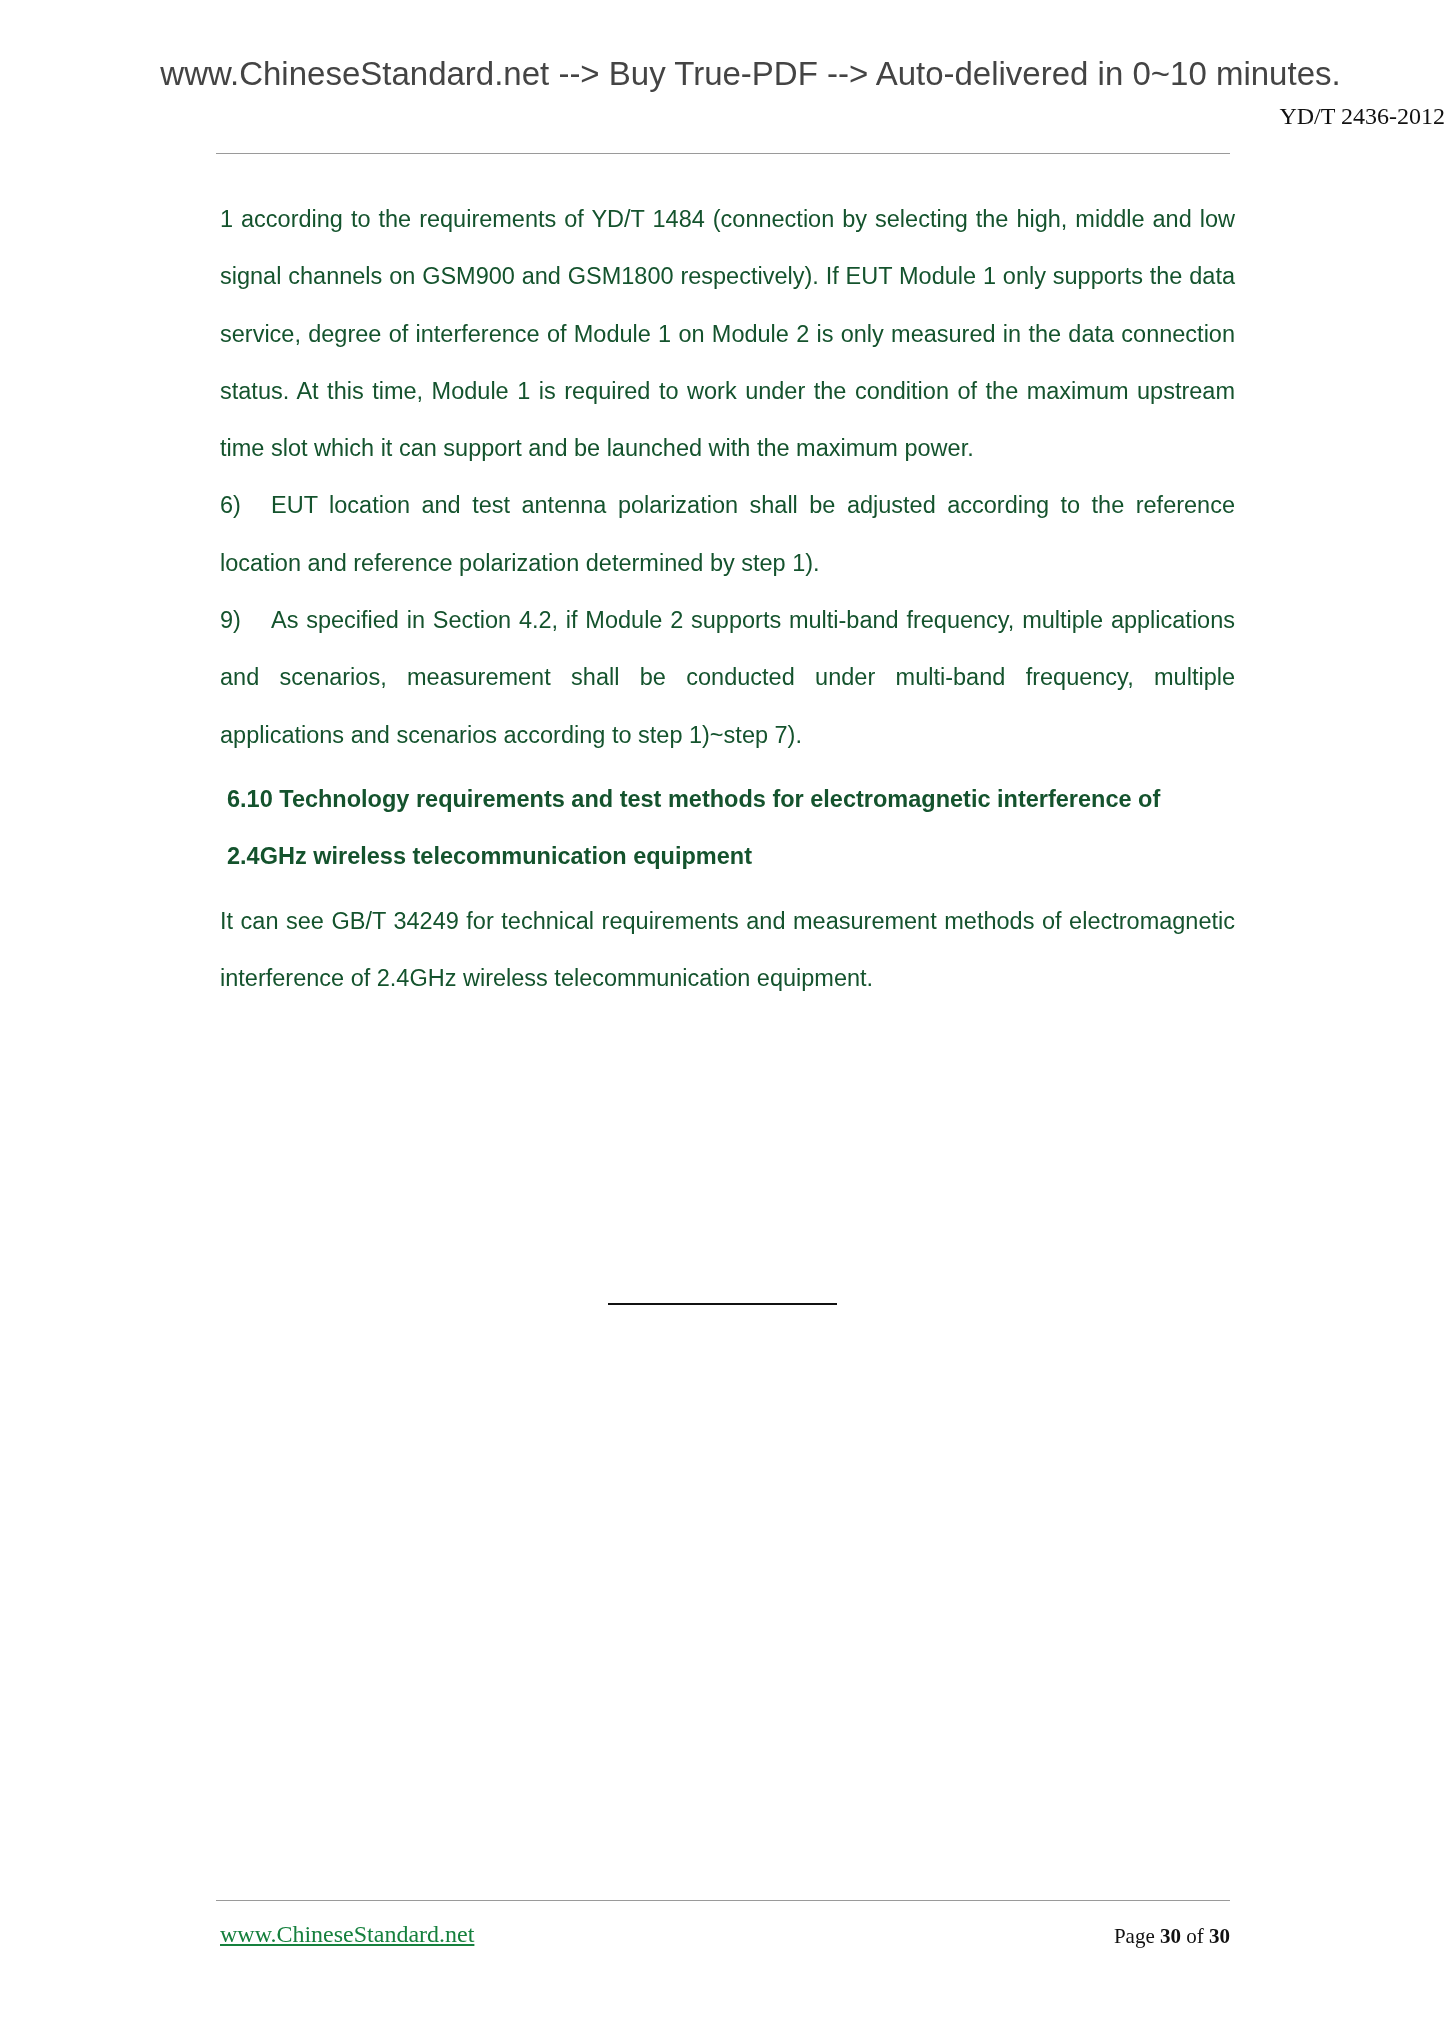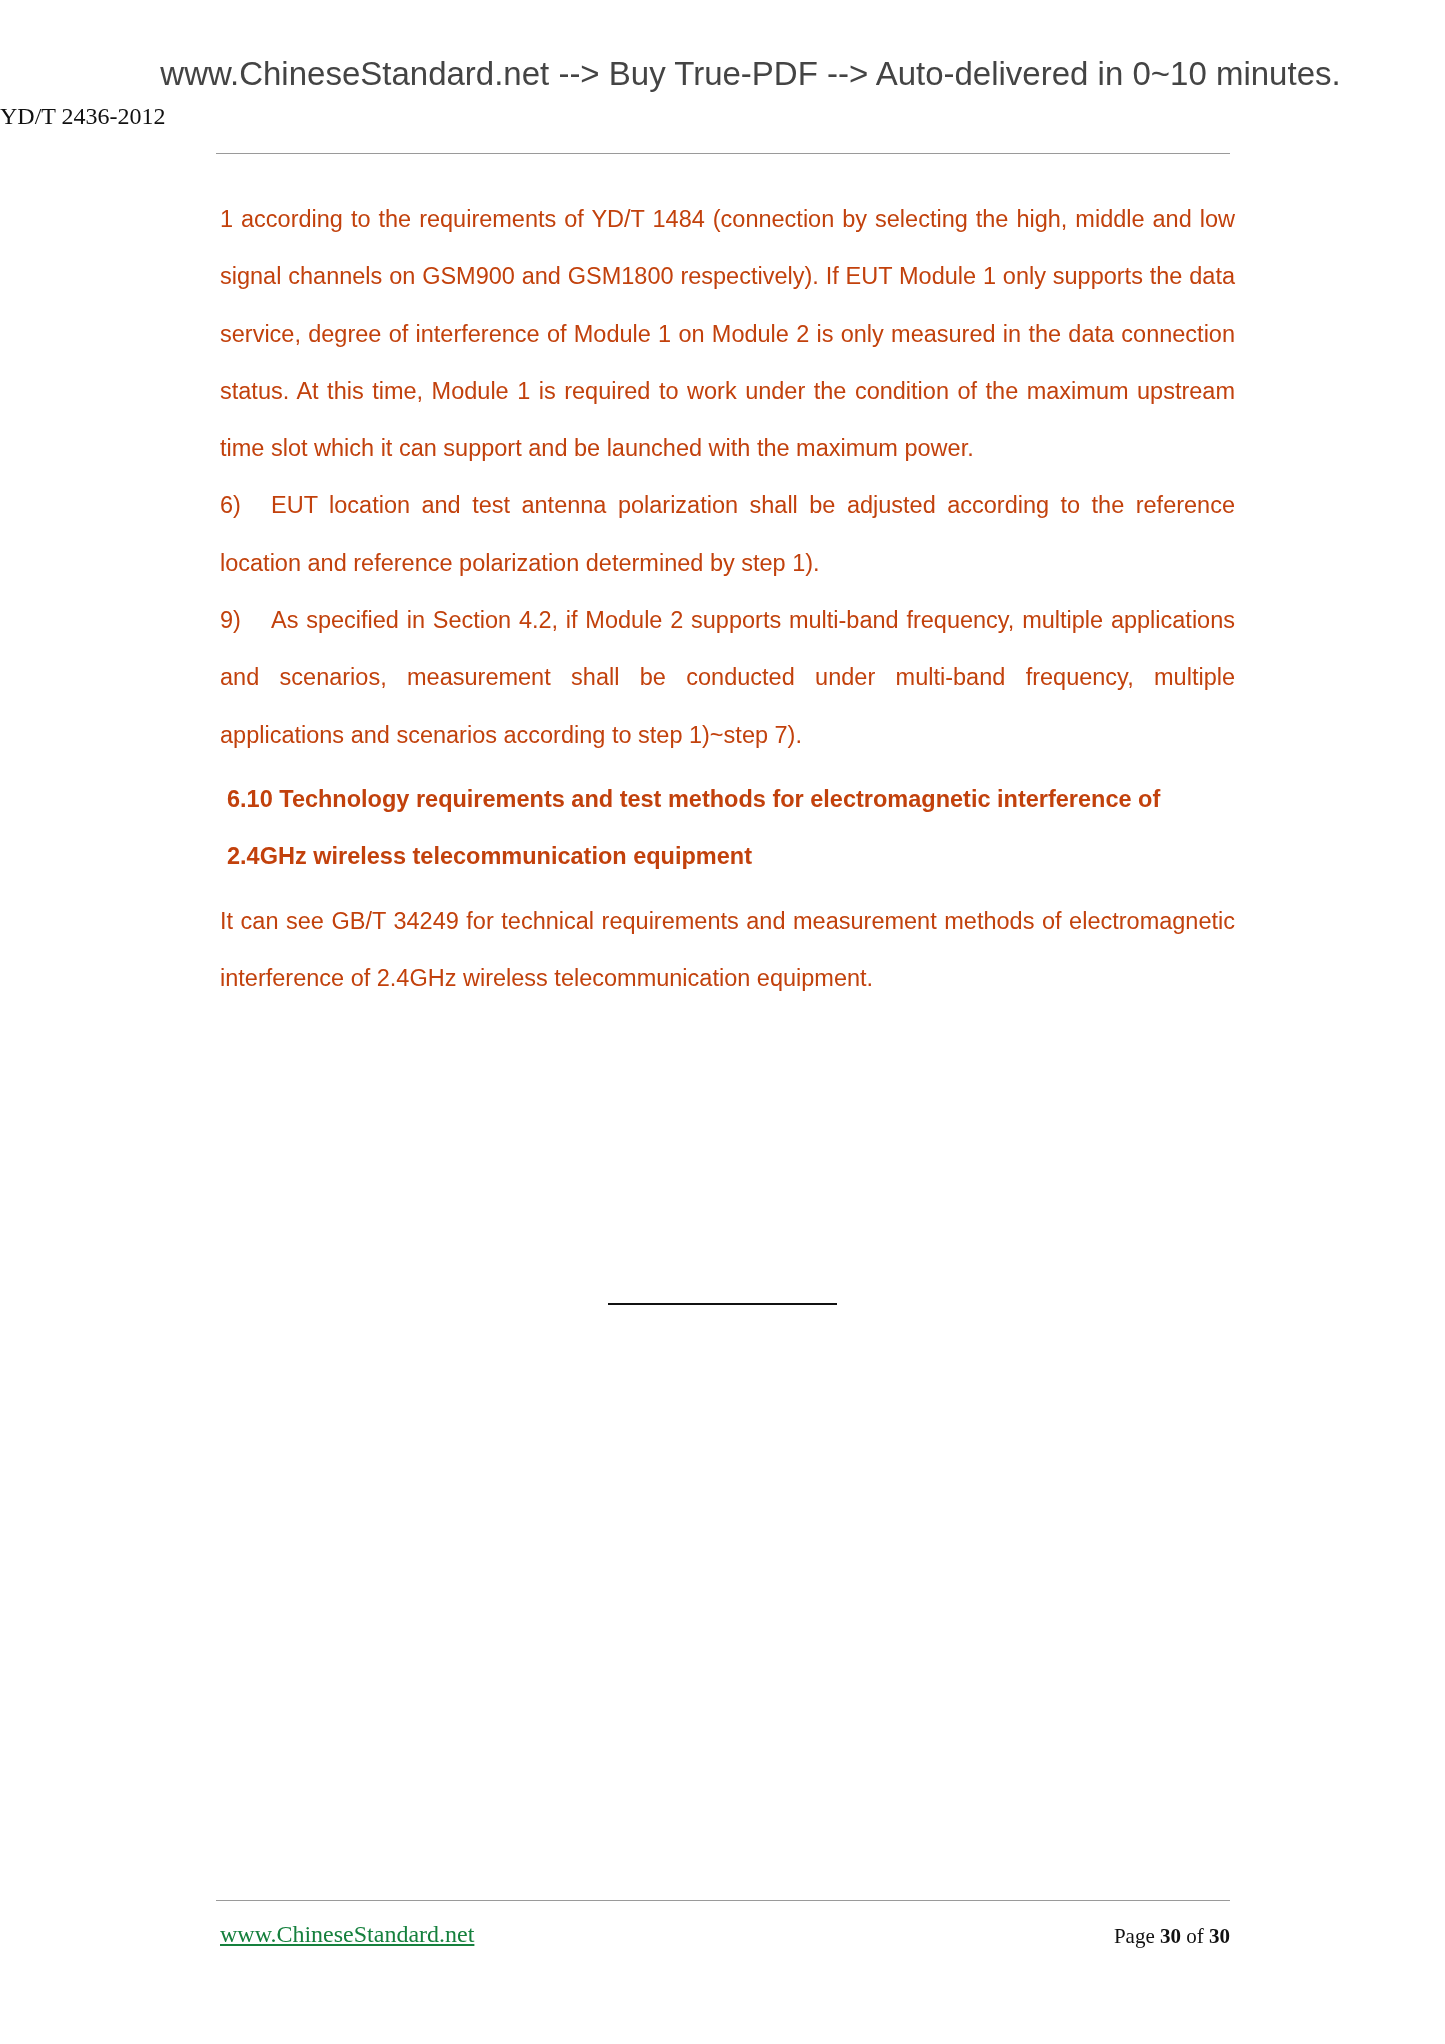--- a/index.html
+++ b/index.html
@@ -3,30 +3,30 @@
 <meta charset="utf-8">
 <style>
   html, body { margin: 0; padding: 0; background: #ffffff; }
   body { width: 1445px; height: 2044px; position: relative; overflow: hidden; }
   .banner {
     position: absolute; left: 0; top: 54px; width: 1445px; text-align: center;
     font-family: "Liberation Sans", sans-serif; font-size: 33px; color: #444444;
     line-height: 40px; white-space: nowrap; padding-left: 28px;
   }
   .std-code {
-    position: absolute; left: 0; top: 102px; width: 1445px; text-align: left;
+    position: absolute; left: 0; top: 102px; width: 1445px; text-align: right;
     font-family: "Liberation Serif", serif; font-size: 24px; color: #111111; line-height: 28px;
   }
   .header-rule {
     position: absolute; left: 216px; top: 153px; width: 1014px; height: 0;
     border-top: 1.5px solid #9a9a9a;
   }
   .body {
     position: absolute; left: 220px; top: 191px; width: 1015px;
-    font-family: "Liberation Sans", sans-serif; font-size: 23.5px; color: #c2410c;
+    font-family: "Liberation Sans", sans-serif; font-size: 23.5px; color: #14532d;
     line-height: 57.3px;
   }
   .p { text-align: justify; margin: 0; }
   .p.item { text-indent: 0; }
   .num { display: inline-block; width: 51px; }
   .h { font-weight: bold; text-align: left; margin: 7px; }
   .end-rule {
     position: absolute; left: 608px; top: 1303px; width: 229px; height: 0;
     border-top: 2px solid #111111;
   }

